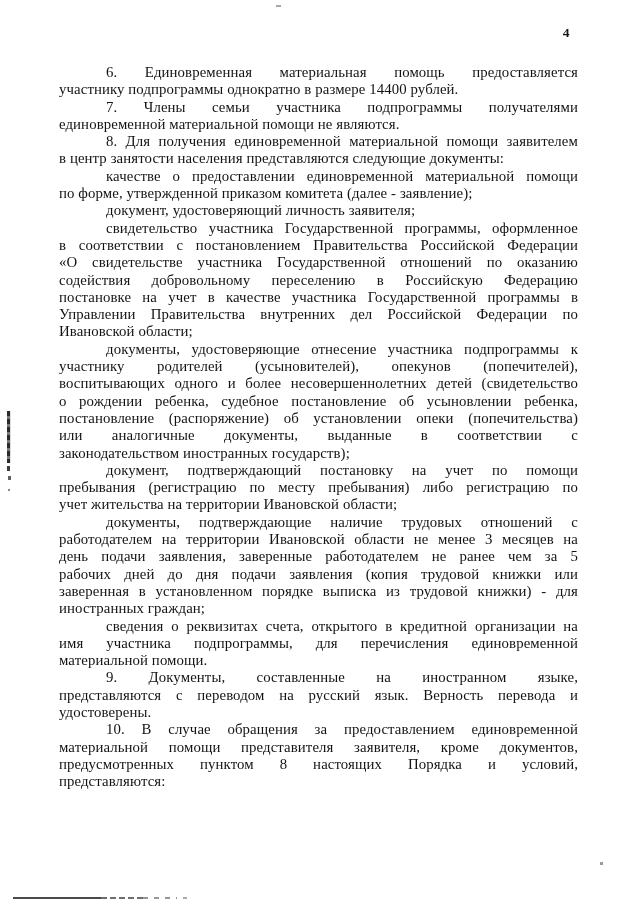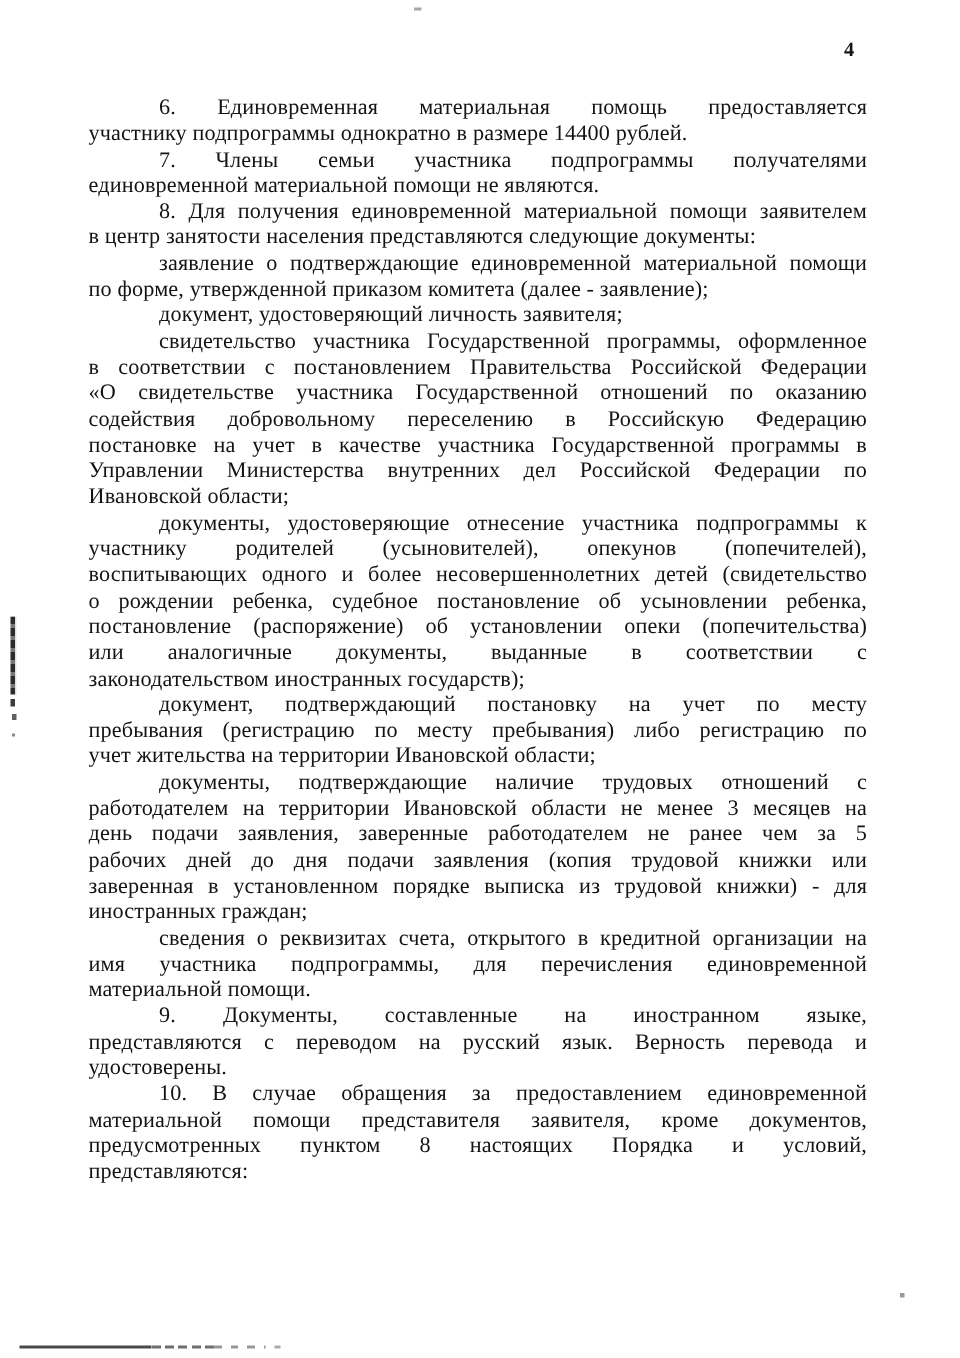--- a/index.html
+++ b/index.html
@@ -75,38 +75,38 @@
 <div class="page">
   <div class="page-number">4</div>
 
   <div class="text-block" id="text-block">
       <div class="line first">6. Единовременная материальная помощь предоставляется</div>
       <div class="line plast">участнику подпрограммы однократно в размере 14400 рублей.</div>
       <div class="line first">7. Члены семьи участника подпрограммы получателями</div>
       <div class="line plast">единовременной материальной помощи не являются.</div>
       <div class="line first">8. Для получения единовременной материальной помощи заявителем</div>
       <div class="line plast">в центр занятости населения представляются следующие документы:</div>
-      <div class="line first">заявление о подтверждающие единовременной материальной помощи</div>
+      <div class="line first">качестве о предоставлении единовременной материальной помощи</div>
       <div class="line plast">по форме, утвержденной приказом комитета (далее - заявление);</div>
       <div class="line first plast">документ, удостоверяющий личность заявителя;</div>
       <div class="line first">свидетельство участника Государственной программы, оформленное</div>
       <div class="line">в соответствии с постановлением Правительства Российской Федерации</div>
       <div class="line">«О свидетельстве участника Государственной отношений по оказанию</div>
       <div class="line">содействия добровольному переселению в Российскую Федерацию</div>
       <div class="line">постановке на учет в качестве участника Государственной программы в</div>
-      <div class="line">Управлении Министерства внутренних дел Российской Федерации по</div>
+      <div class="line">Управлении Правительства внутренних дел Российской Федерации по</div>
       <div class="line plast">Ивановской области;</div>
       <div class="line first">документы, удостоверяющие отнесение участника подпрограммы к</div>
       <div class="line">участнику родителей (усыновителей), опекунов (попечителей),</div>
       <div class="line">воспитывающих одного и более несовершеннолетних детей (свидетельство</div>
       <div class="line">о рождении ребенка, судебное постановление об усыновлении ребенка,</div>
       <div class="line">постановление (распоряжение) об установлении опеки (попечительства)</div>
       <div class="line">или аналогичные документы, выданные в соответствии с</div>
       <div class="line plast">законодательством иностранных государств);</div>
-      <div class="line first">документ, подтверждающий постановку на учет по месту</div>
+      <div class="line first">документ, подтверждающий постановку на учет по помощи</div>
       <div class="line">пребывания (регистрацию по месту пребывания) либо регистрацию по</div>
       <div class="line plast">учет жительства на территории Ивановской области;</div>
       <div class="line first">документы, подтверждающие наличие трудовых отношений с</div>
       <div class="line">работодателем на территории Ивановской области не менее 3 месяцев на</div>
       <div class="line">день подачи заявления, заверенные работодателем не ранее чем за 5</div>
       <div class="line">рабочих дней до дня подачи заявления (копия трудовой книжки или</div>
       <div class="line">заверенная в установленном порядке выписка из трудовой книжки) - для</div>
       <div class="line plast">иностранных граждан;</div>
       <div class="line first">сведения о реквизитах счета, открытого в кредитной организации на</div>
       <div class="line">имя участника подпрограммы, для перечисления единовременной</div>

